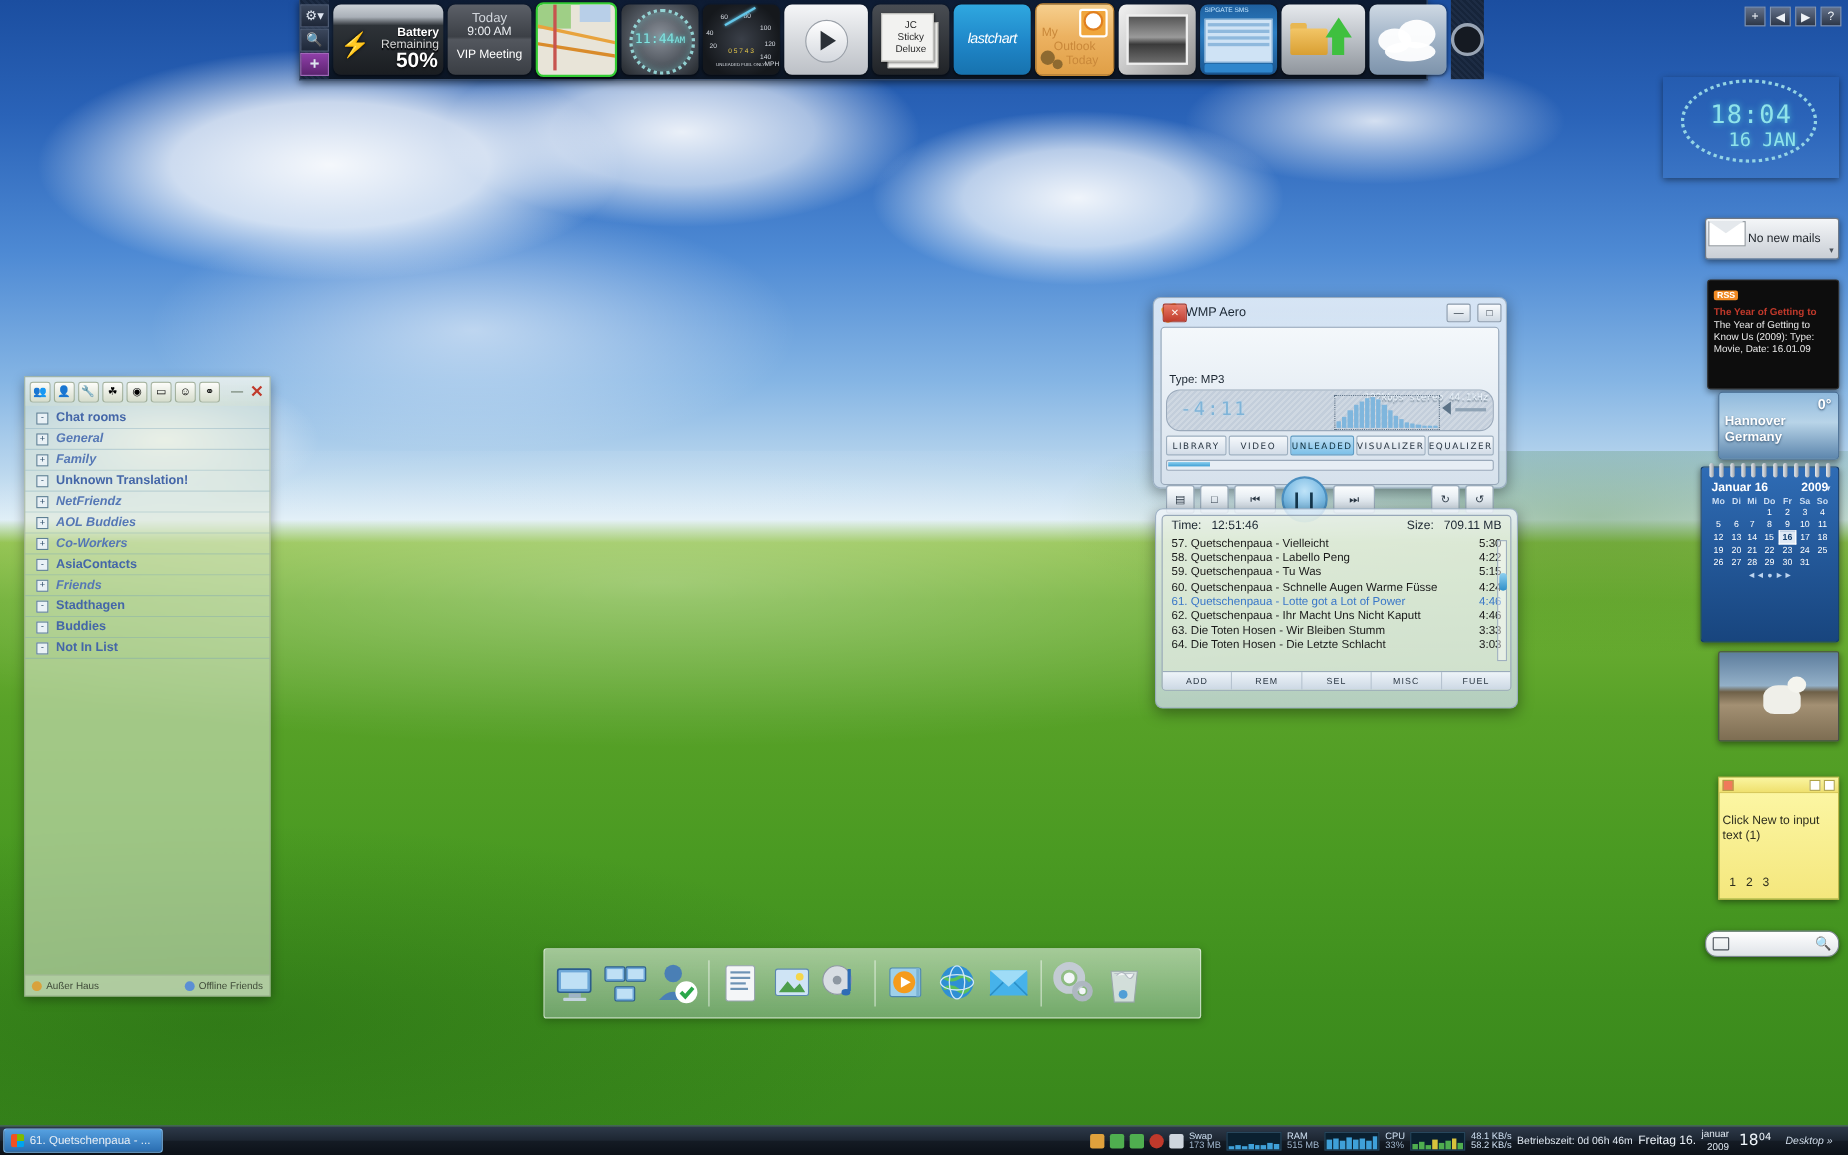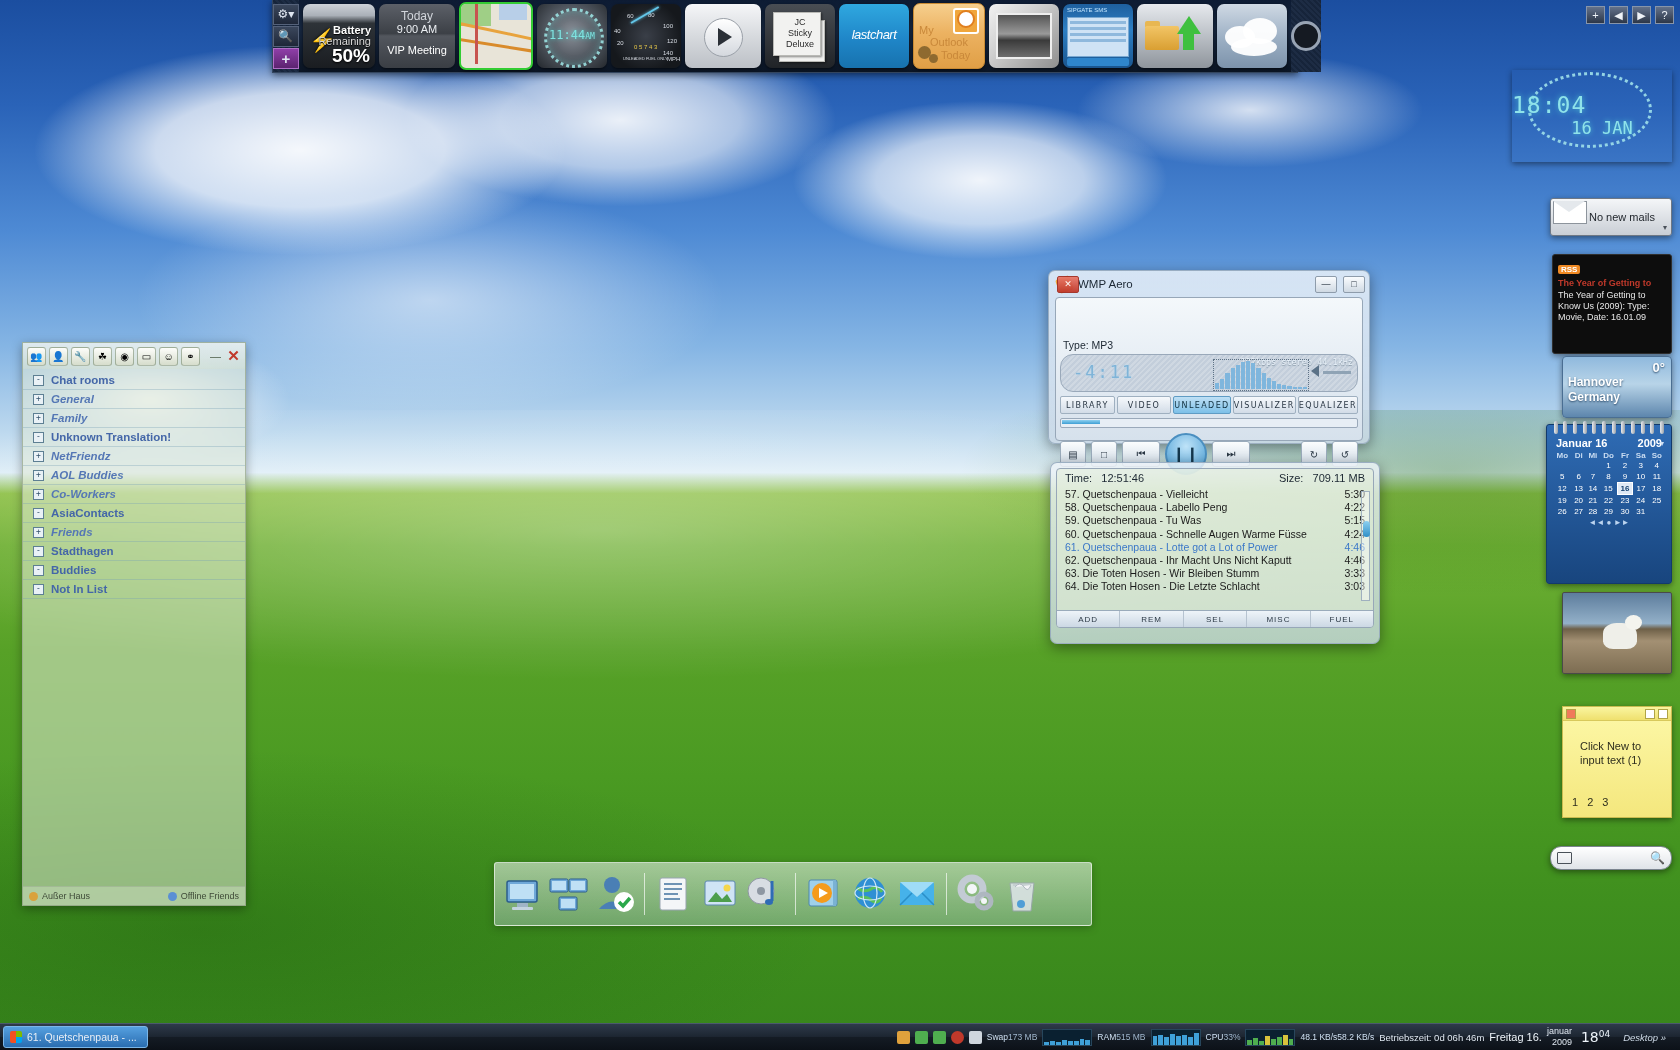--- a/index.html
+++ b/index.html
@@ -36,21 +36,21 @@
   .dock-side{width:30px;height:72px;display:flex;flex-direction:column;align-items:center;justify-content:center;gap:1px;
     background:repeating-linear-gradient(45deg,#1d2c44 0 2px,#16243a 2px 4px);}
   .dside-btn{width:24px;height:19px;display:flex;align-items:center;justify-content:center;
     background:linear-gradient(to bottom,#3b475c,#1e2738);border:1px solid #55627a;color:#dfe6f0;font-size:12px;}
   .dside-btn.purple{background:linear-gradient(to bottom,#8f3fa8,#5c2370);border-color:#b06ec6;font-size:15px;font-weight:bold;}
   .dock-items{flex:1;display:flex;align-items:center;gap:4px;padding:0 4px;height:72px;}
   .tile{width:70px;height:64px;border-radius:7px;position:relative;overflow:hidden;flex:none;
     box-shadow:0 1px 3px rgba(0,0,0,.6);}
   .tile-lbl{position:absolute;left:0;right:0;text-align:center;color:#fff;}
 
-  .t-battery{background:linear-gradient(to bottom,#cdd2d8 0%,#aab0b8 18%,#2e3338 30%,#1a1d21 100%);width:72px;}
+  .t-battery{background:linear-gradient(to bottom,#cdd2d8 0%,#aab0b8 18%,#2e3338 30%,#1a1d21 100%);width:100px;}
   .t-battery .b1{position:absolute;top:20px;left:0;right:4px;text-align:right;font-size:11px;color:#fff;font-weight:bold;text-shadow:0 1px 1px #000;}
   .t-battery .b2{position:absolute;top:31px;left:0;right:4px;text-align:right;font-size:11px;color:#d8d8d8;text-shadow:0 1px 1px #000;}
   .t-battery .b3{position:absolute;top:41px;left:0;right:5px;text-align:right;font-size:19px;color:#fff;font-weight:bold;text-shadow:0 1px 2px #000;}
   .bolt{position:absolute;left:6px;top:26px;width:0;height:0;color:#fff;font-size:22px;line-height:22px;text-shadow:0 0 3px #000;}
 
   .t-today{background:linear-gradient(to bottom,#5c6068 0%,#3c4046 46%,#53575e 50%,#3a3e44 100%);width:76px;}
   .t-today .tt1{top:5px;font-size:12px;color:#d2d6dc;}
   .t-today .tt2{top:19px;font-size:11px;color:#eceff3;}
   .t-today .tt3{top:40px;font-size:11px;color:#fff;}
 
@@ -118,21 +118,21 @@
   #winbtns{position:absolute;right:6px;top:6px;display:flex;gap:4px;}
   .wb{width:17px;height:16px;display:flex;align-items:center;justify-content:center;
     background:linear-gradient(to bottom,#63718a,#2d3748);border:1px solid #8795aa;color:#eef2f7;font-size:11px;}
 
   
   .gadget{position:absolute;box-shadow:0 2px 6px rgba(0,0,0,.45);}
 
   #g-clock{right:8px;top:70px;width:160px;height:92px;}
   #g-clock .dots{position:absolute;left:16px;top:2px;width:118px;height:70px;border-radius:50%;
     border:3px dotted #9fe0ea;opacity:.9;}
-  #g-clock .t{position:absolute;left:0;right:0;top:22px;color:#8fe3ea;
+  #g-clock .t{position:absolute;left:0;right:0;top:22px;text-align:center;color:#8fe3ea;
     font-size:23px;font-family:"DejaVu Sans Mono",monospace;text-shadow:0 0 6px #4fc9d8;letter-spacing:1px;}
   #g-clock .d{position:absolute;left:0;right:0;top:48px;text-align:center;color:#8fe3ea;font-size:17px;
     font-family:"DejaVu Sans Mono",monospace;text-shadow:0 0 5px #4fc9d8;margin-left:20px;}
 
   #g-mail{right:8px;top:198px;width:108px;height:36px;background:linear-gradient(to bottom,#f4f6f8,#c9ced5);
     border:1px solid #6f7884;border-radius:3px;display:flex;align-items:center;padding:0 6px;}
   #g-mail .txt{font-size:11px;color:#23282e;}
   .envelope{position:absolute;left:-4px;top:-16px;width:32px;height:21px;background:#fff;border:1px solid #8d949c;}
   .envflap{position:absolute;left:-4px;top:-16px;width:0;height:0;border-left:16px solid transparent;
     border-right:16px solid transparent;border-top:11px solid #e4e8ec;}
@@ -164,21 +164,21 @@
   #g-pic{right:8px;top:592px;width:108px;height:80px;border:1px solid #4a4a4a;border-radius:2px;overflow:hidden;
     background:linear-gradient(to bottom,#5d7d9d 0%,#93b0c8 38%,#6e6048 45%,#a39073 60%,#7d6d52 100%);}
   .kitten{position:absolute;left:40px;top:30px;width:34px;height:26px;background:#efefe9;border-radius:40% 45% 30% 30%;}
   .kitten-h{position:absolute;left:62px;top:22px;width:17px;height:15px;background:#f4f4ee;border-radius:50%;}
 
   #g-note{right:8px;top:706px;width:108px;height:110px;background:linear-gradient(to bottom,#fdf8a8,#f4e77d);
     border:1px solid #c9bb4f;}
   #g-note .bar{height:13px;background:linear-gradient(to bottom,#faf5a0,#efe06e);display:flex;align-items:center;
     justify-content:space-between;padding:0 3px;border-bottom:1px solid #d8c95c;}
   #g-note .sq{width:8px;height:8px;background:#fff;border:1px solid #b0a446;}
-  #g-note .tx{padding:18px 17px 0;color:#2e2e1e;font-size:11px;line-height:14px;}
+  #g-note .tx{padding:18px 3px 0;color:#2e2e1e;font-size:11px;line-height:14px;}
   #g-note .nums{position:absolute;left:9px;bottom:9px;color:#2e2e1e;font-size:11px;letter-spacing:3px;}
 
   #g-search{right:8px;top:846px;width:108px;height:22px;border-radius:11px;
     background:linear-gradient(to bottom,#fff,#dfe3e8);border:1px solid #7b848f;display:flex;align-items:center;padding:0 6px;}
   #g-search .mon{width:13px;height:10px;border:1.5px solid #4a5159;border-radius:1px;}
   #g-search .mag{margin-left:auto;color:#2f6cb5;font-size:12px;}
 
   
   #chatwin{position:absolute;left:22px;top:342px;width:222px;height:562px;
     background:rgba(226,233,214,.55);border:1px solid rgba(150,165,140,.75);
@@ -273,21 +273,21 @@
     border-top:1px solid #4b5a6d;display:flex;align-items:center;}
   #startbtn{height:20px;margin-left:3px;padding:0 10px 0 6px;display:flex;align-items:center;gap:5px;
     border-radius:3px;background:linear-gradient(to bottom,#55a0e0,#2a6db0);border:1px solid #7ab6e8;}
   #startbtn .wlogo{width:12px;height:12px;background:
     linear-gradient(to right,#f25022 0 49%,transparent 49%),
     linear-gradient(to bottom,#7fba00 0 49%,transparent 49%);background-color:#00a4ef;border-radius:2px;}
   #tasktitle{color:#e8eef5;font-size:10.5px;}
   #taskbar .fill{flex:1;}
   #tray{display:flex;align-items:center;gap:5px;padding-right:6px;color:#dfe7f0;font-size:9.5px;}
   .trayico{width:13px;height:13px;border-radius:2px;}
-  .meter{display:flex;flex-direction:row;justify-content:center;align-items:flex-start;line-height:9px;}
+  .meter{display:flex;flex-direction:column;justify-content:center;align-items:flex-start;line-height:9px;}
   .meter b{font-size:8.5px;color:#cfe0f2;font-weight:normal;}
   .meter s{font-size:8.5px;color:#9fb5cc;text-decoration:none;}
   .graph{width:46px;height:15px;background:#0a2030;border:1px solid #27465c;position:relative;overflow:hidden;display:flex;align-items:flex-end;gap:1px;padding:0 1px;}
   .graph i{flex:1;background:#3fa0d8;display:block;}
   #clockarea{text-align:right;line-height:11px;padding-right:4px;}
   #clockarea .l1{font-size:9px;color:#dfe7f0;}
   #clockarea .l2{font-size:9px;color:#dfe7f0;}
   #bigtime{font-size:14px;color:#eef4fa;padding-right:8px;font-family:"DejaVu Sans",sans-serif;}
   #desktopbtn{color:#cfdbe8;font-size:9.5px;padding-right:8px;font-style:italic;}
 </style>

